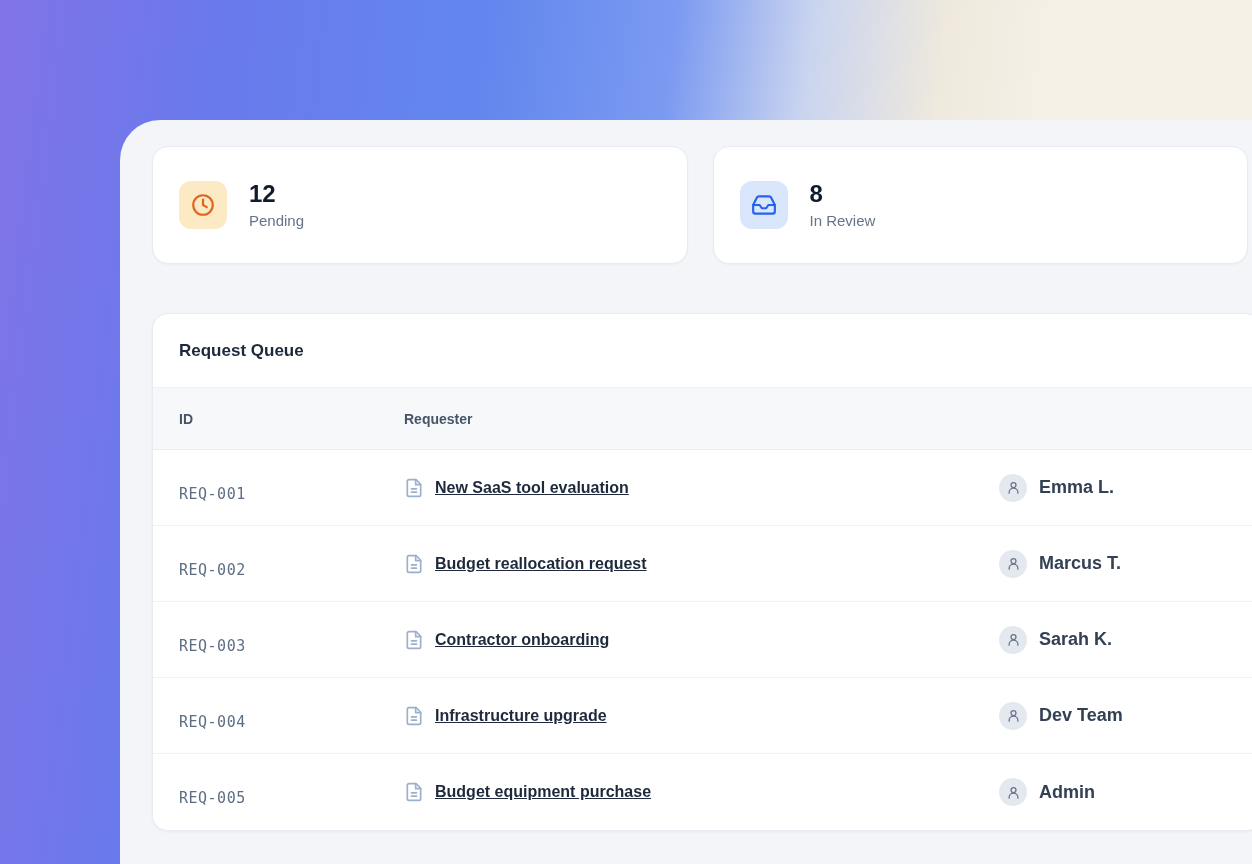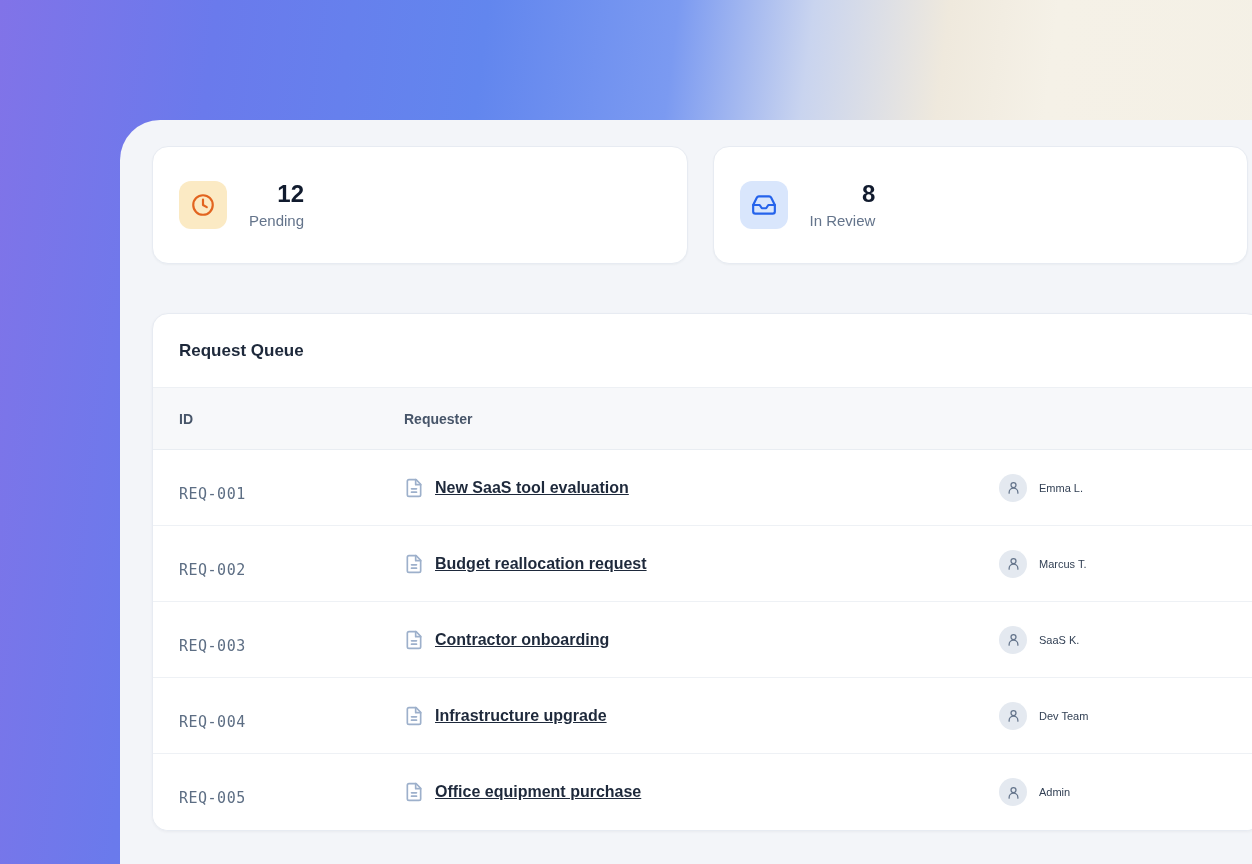--- a/index.html
+++ b/index.html
@@ -31,21 +31,20 @@
   .stat-card {
     height: 118px;
     background: #ffffff;
     border: 1px solid #e7ebf2;
     border-radius: 16px;
     box-shadow: 0 1px 2px rgba(30,41,59,0.04);
     display: flex;
     align-items: center;
     gap: 22px;
     padding: 0 26px;
-    text-align: right;
   }
   .icon-box {
     width: 48px; height: 48px;
     border-radius: 12px;
     display: flex; align-items: center; justify-content: center;
     flex: 0 0 auto;
   }
   .icon-box.amber { background: #fbeac4; color: #e2641f; }
   .icon-box.blue  { background: #d9e6fc; color: #2563eb; }
   .stat-text { display: flex; flex-direction: column; gap: 4px; }
@@ -105,21 +104,21 @@
 
   .cell-requester { display: flex; align-items: center; gap: 12px; }
   .avatar {
     width: 28px; height: 28px;
     border-radius: 50%;
     background: #e4e9f0;
     color: #64748b;
     display: flex; align-items: center; justify-content: center;
     flex: 0 0 auto;
   }
-  .requester-name { font-size: 11px; color: #334155; }
+  .requester-name { font-size: 18px; color: #334155; font-weight: bold; }
 </style>
 </head>
 <body>
 
 <div class="panel">
 
   <div class="stats-grid">
 
     <div class="stat-card">
       <div class="icon-box amber">
@@ -222,21 +221,21 @@
           </span>
           <span class="request-title">Contractor onboarding</span>
         </div>
         <div class="cell-requester">
           <span class="avatar">
             <svg width="15" height="15" viewBox="0 0 24 24" fill="none" stroke="currentColor" stroke-width="2" stroke-linecap="round" stroke-linejoin="round">
               <circle cx="12" cy="8" r="4"></circle>
               <path d="M5 21v-1a7 7 0 0 1 14 0v1"></path>
             </svg>
           </span>
-          <span class="requester-name">SaaS K.</span>
+          <span class="requester-name">Sarah K.</span>
         </div>
       </div>
 
       <div class="grid-row trow">
         <span class="cell-id">REQ-004</span>
         <div class="cell-request">
           <span class="file-ic">
             <svg width="20" height="20" viewBox="0 0 24 24" fill="none" stroke="currentColor" stroke-width="2" stroke-linecap="round" stroke-linejoin="round">
               <path d="M14.5 2H6a2 2 0 0 0-2 2v16a2 2 0 0 0 2 2h12a2 2 0 0 0 2-2V7.5L14.5 2z"></path>
               <polyline points="14 2 14 8 20 8"></polyline>
@@ -261,21 +260,21 @@
         <span class="cell-id">REQ-005</span>
         <div class="cell-request">
           <span class="file-ic">
             <svg width="20" height="20" viewBox="0 0 24 24" fill="none" stroke="currentColor" stroke-width="2" stroke-linecap="round" stroke-linejoin="round">
               <path d="M14.5 2H6a2 2 0 0 0-2 2v16a2 2 0 0 0 2 2h12a2 2 0 0 0 2-2V7.5L14.5 2z"></path>
               <polyline points="14 2 14 8 20 8"></polyline>
               <line x1="9" y1="13" x2="15" y2="13"></line>
               <line x1="9" y1="17" x2="15" y2="17"></line>
             </svg>
           </span>
-          <span class="request-title">Office equipment purchase</span>
+          <span class="request-title">Budget equipment purchase</span>
         </div>
         <div class="cell-requester">
           <span class="avatar">
             <svg width="15" height="15" viewBox="0 0 24 24" fill="none" stroke="currentColor" stroke-width="2" stroke-linecap="round" stroke-linejoin="round">
               <circle cx="12" cy="8" r="4"></circle>
               <path d="M5 21v-1a7 7 0 0 1 14 0v1"></path>
             </svg>
           </span>
           <span class="requester-name">Admin</span>
         </div>

